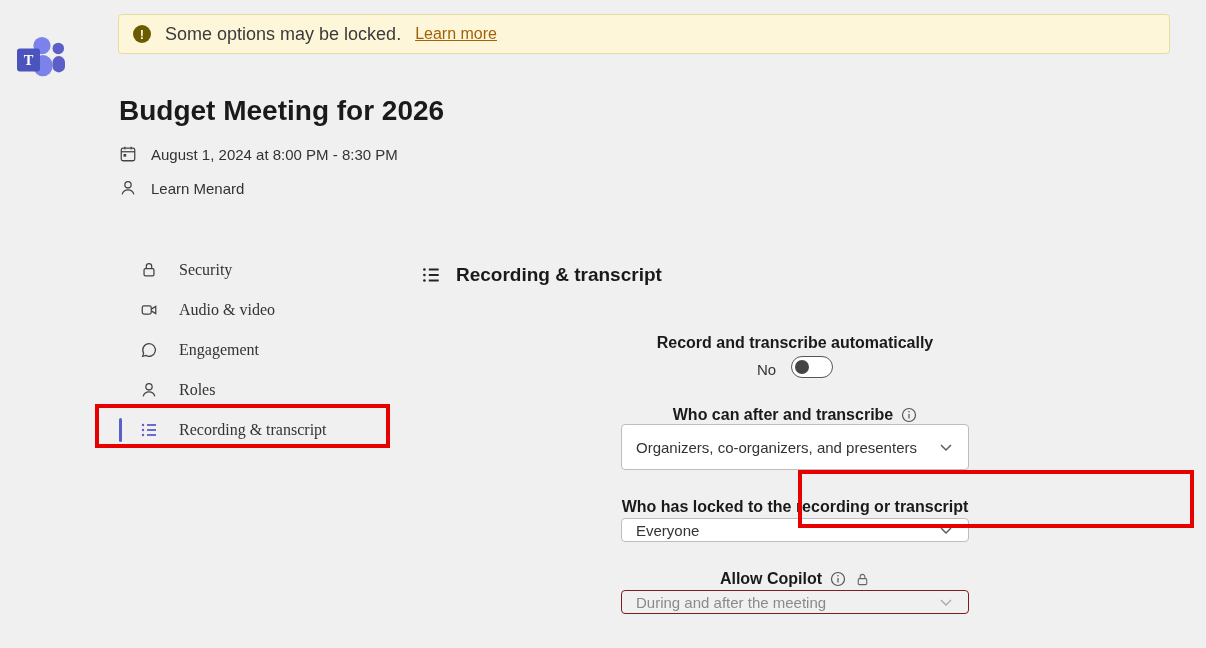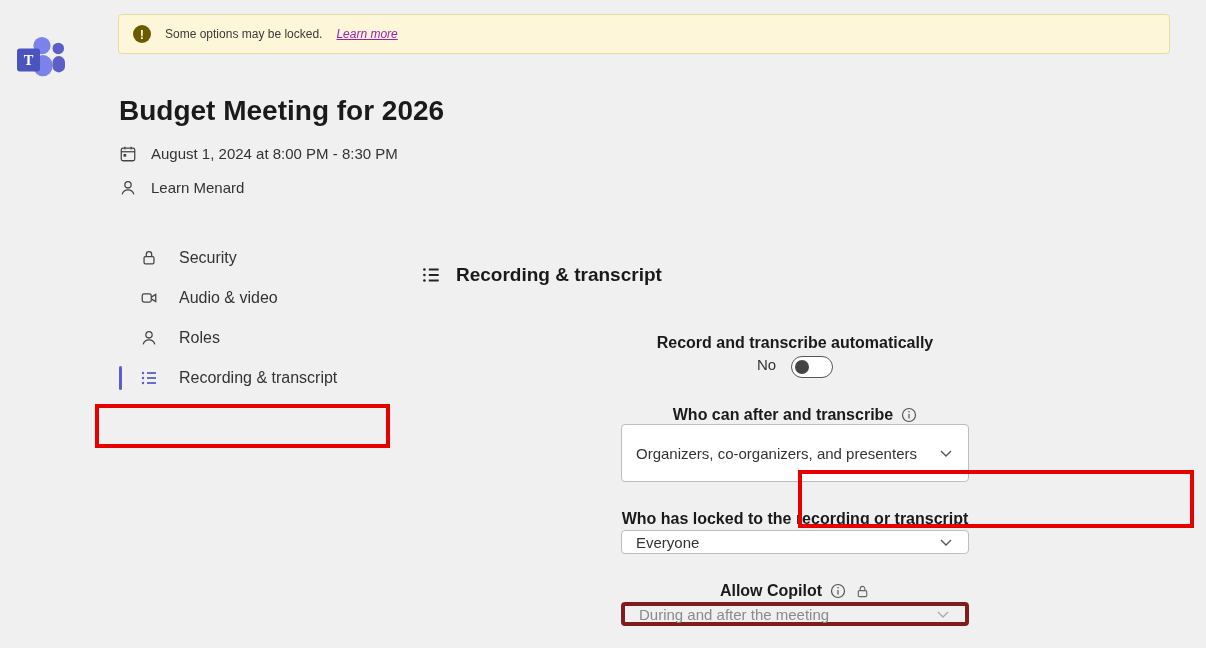--- a/index.html
+++ b/index.html
@@ -47,60 +47,61 @@
       background: #6b5b00;
       color: #fdf6d9;
       display: flex;
       align-items: center;
       justify-content: center;
       font-size: 13px;
       font-weight: bold;
       flex-shrink: 0;
     }
     .banner-text {
-      font-size: 12px;
+      font-size: 18px;
       color: #3a3a3a;
     }
     .banner-link {
-      font-size: 12px;
-      color: #a21caf;
+      font-size: 16px;
+      color: #a16207;
       text-decoration: underline;
       cursor: pointer;
-      font-style: italic;
     }
     .page-title {
       position: absolute;
       left: 119px;
       top: 95px;
       font-size: 28px;
       font-weight: 700;
       color: #1a1a1a;
     }
     .meta-row {
       position: absolute;
       left: 119px;
       display: flex;
+      align-items: center;
       gap: 14px;
       font-size: 15px;
       color: #333;
     }
     .meta-date { top: 145px; }
     .meta-org  { top: 179px; }
     .meta-icon {
       width: 18px;
       height: 18px;
       display: flex;
       align-items: center;
       justify-content: center;
     }
     .sidebar {
       position: absolute;
       left: 105px;
-      top: 238px;
+      top: 250px;
       width: 290px;
+      font-family: Liberation Serif, serif;
     }
     .sidebar-item {
       display: flex;
       align-items: center;
       gap: 20px;
       height: 40px;
       padding: 0 12px 0 34px;
       font-size: 16px;
       color: #333;
       cursor: pointer;
@@ -190,21 +191,21 @@
     }
     .lock-icon-sm {
       width: 16px;
       height: 16px;
       display: inline-flex;
       align-items: center;
       justify-content: center;
     }
     .toggle-group {
       display: flex;
-      align-items: flex-start;
+      align-items: flex-end;
       gap: 15px;
     }
     .toggle-label {
       font-size: 15px;
       color: #333;
     }
     .toggle {
       width: 42px;
       height: 22px;
       border-radius: 11px;
@@ -217,38 +218,38 @@
       position: absolute;
       left: 3px;
       top: 3px;
       width: 14px;
       height: 14px;
       border-radius: 50%;
       background: #444;
     }
     .dropdown {
       width: 348px;
-      height: 58px;
+      height: 46px;
       border: 1px solid #bdbdbd;
       border-radius: 4px;
       background: #fff;
       display: flex;
       align-items: center;
       justify-content: space-between;
       padding: 0 14px;
       font-size: 15px;
       color: #333;
       cursor: pointer;
     }
     .dropdown.small { height: 24px; }
     .dropdown.disabled {
       background: #f0f0f0;
       color: #8a8a8a;
       cursor: default;
-      border: 4px solid #7f1d1d;
+      border: 1px solid #7f1d1d;
     }
     .chevron {
       width: 16px;
       height: 16px;
     }
   </style>
 </head>
 <body>
 
 <div class="teams-logo">
@@ -308,20 +309,28 @@
       <svg viewBox="0 0 20 20" width="18" height="18" fill="none" stroke="#444" stroke-width="1.4">
         <rect x="2.5" y="5.5" width="10" height="9" rx="2"></rect>
         <path d="M12.5 9l5-3v8l-5-3"></path>
       </svg>
     </span>
     <span>Audio &amp; video</span>
   </div>
   <div class="sidebar-item">
     <span class="s-icon">
       <svg viewBox="0 0 20 20" width="18" height="18" fill="none" stroke="#444" stroke-width="1.4">
+        <path d="M10 3a7 7 0 0 0-6 10.5L3 17l3.5-1A7 7 0 1 0 10 3z"></path>
+      </svg>
+    </span>
+    <span>Engagement</span>
+  </div>
+  <div class="sidebar-item">
+    <span class="s-icon">
+      <svg viewBox="0 0 20 20" width="18" height="18" fill="none" stroke="#444" stroke-width="1.4">
         <circle cx="10" cy="6.5" r="3.5"></circle>
         <path d="M3.5 17c1-3.5 4-5 6.5-5s5.5 1.5 6.5 5"></path>
       </svg>
     </span>
     <span>Roles</span>
   </div>
   <div class="sidebar-item active">
     <span class="s-icon">
       <svg viewBox="0 0 20 20" width="20" height="20" fill="none" stroke="#5b5fc7" stroke-width="1.8">
         <circle cx="4" cy="5" r="1.2" fill="#5b5fc7" stroke="none"></circle>

